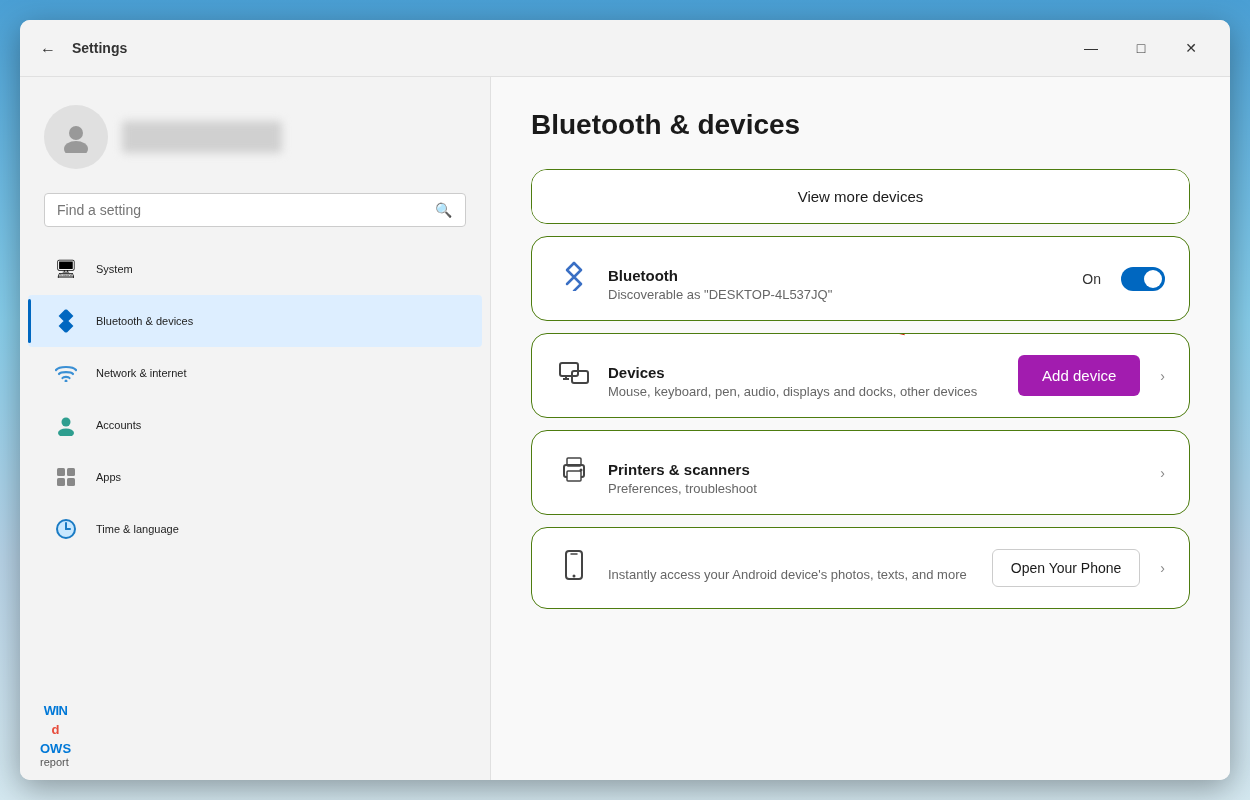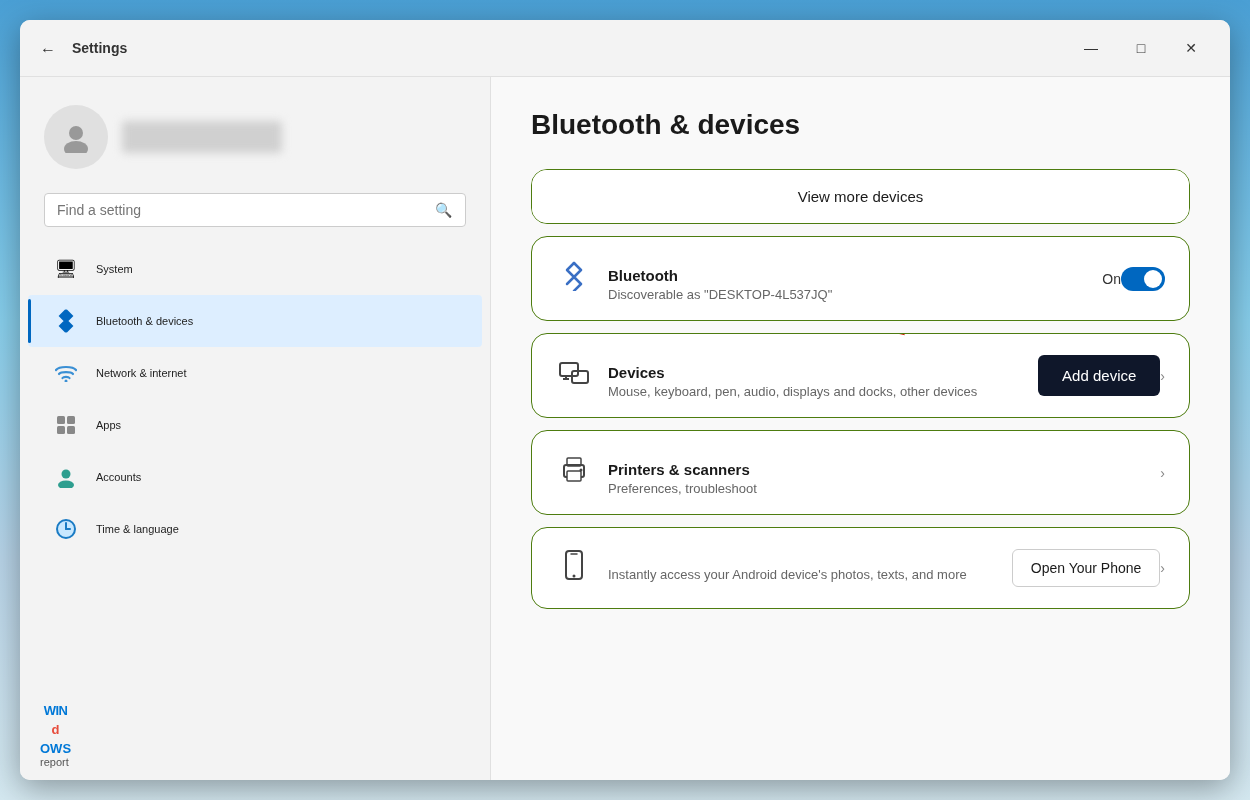--- a/index.html
+++ b/index.html
@@ -226,21 +226,21 @@
       color: #1a1a1a;
       margin-bottom: 3px;
     }
     .card-row-subtitle {
       font-size: 13px;
       color: #666;
     }
     .card-row-right {
       display: flex;
       align-items: center;
-      gap: 0;
+      gap: 20px;
       flex-shrink: 0;
     }
     .toggle-label {
       font-size: 14px;
       color: #333;
     }
     .toggle {
       width: 44px;
       height: 24px;
       background: #0067c0;
@@ -255,21 +255,21 @@
       position: absolute;
       right: 3px;
       top: 3px;
       width: 18px;
       height: 18px;
       background: white;
       border-radius: 50%;
     }
     
     .add-device-btn {
-      background: #0f172a;
+      background: #a21caf;
       color: white;
       border: none;
       border-radius: 6px;
       padding: 12px 24px;
       font-size: 15px;
       cursor: pointer;
       white-space: nowrap;
     }
     .chevron {
       font-size: 14px;
@@ -384,38 +384,38 @@
             <path d="M7.5 14C8.5 12.5 13.5 12.5 14.5 14" stroke="#3a8fd4" stroke-width="2.2" fill="none" stroke-linecap="round"></path>
             <circle cx="11" cy="17" r="1.5" fill="#3a8fd4"></circle>
           </svg>
         </div>
         <span class="nav-label">Network &amp; internet</span>
       </div>
 
 
       <div class="nav-item">
         <div class="nav-icon">
+          <svg width="22" height="22" viewBox="0 0 22 22" fill="none">
+            <circle cx="11" cy="8" r="4.5" fill="#2e9e8f"></circle>
+            <ellipse cx="11" cy="19" rx="8" ry="4.5" fill="#2e9e8f"></ellipse>
+          </svg>
+        </div>
+        <span class="nav-label">Accounts</span>
+      </div>
+
+      <div class="nav-item">
+        <div class="nav-icon">
           <svg width="20" height="20" viewBox="0 0 20 20" fill="#888">
             <rect x="1" y="1" width="8" height="8" rx="1.5" fill="#888"></rect>
             <rect x="11" y="1" width="8" height="8" rx="1.5" fill="#888"></rect>
             <rect x="1" y="11" width="8" height="8" rx="1.5" fill="#888"></rect>
             <rect x="11" y="11" width="8" height="8" rx="1.5" fill="#888"></rect>
           </svg>
         </div>
         <span class="nav-label">Apps</span>
-      </div>
-
-      <div class="nav-item">
-        <div class="nav-icon">
-          <svg width="22" height="22" viewBox="0 0 22 22" fill="none">
-            <circle cx="11" cy="8" r="4.5" fill="#2e9e8f"></circle>
-            <ellipse cx="11" cy="19" rx="8" ry="4.5" fill="#2e9e8f"></ellipse>
-          </svg>
-        </div>
-        <span class="nav-label">Accounts</span>
       </div>
 
       <div class="nav-item">
         <div class="nav-icon">
           <svg width="22" height="22" viewBox="0 0 22 22" fill="none">
             <circle cx="11" cy="11" r="9" stroke="#1a7bc4" stroke-width="2" fill="#c8e8ff"></circle>
             <line x1="11" y1="11" x2="11" y2="5" stroke="#1a7bc4" stroke-width="2" stroke-linecap="round"></line>
             <line x1="11" y1="11" x2="15" y2="11" stroke="#1a7bc4" stroke-width="2" stroke-linecap="round"></line>
           </svg>
         </div>

